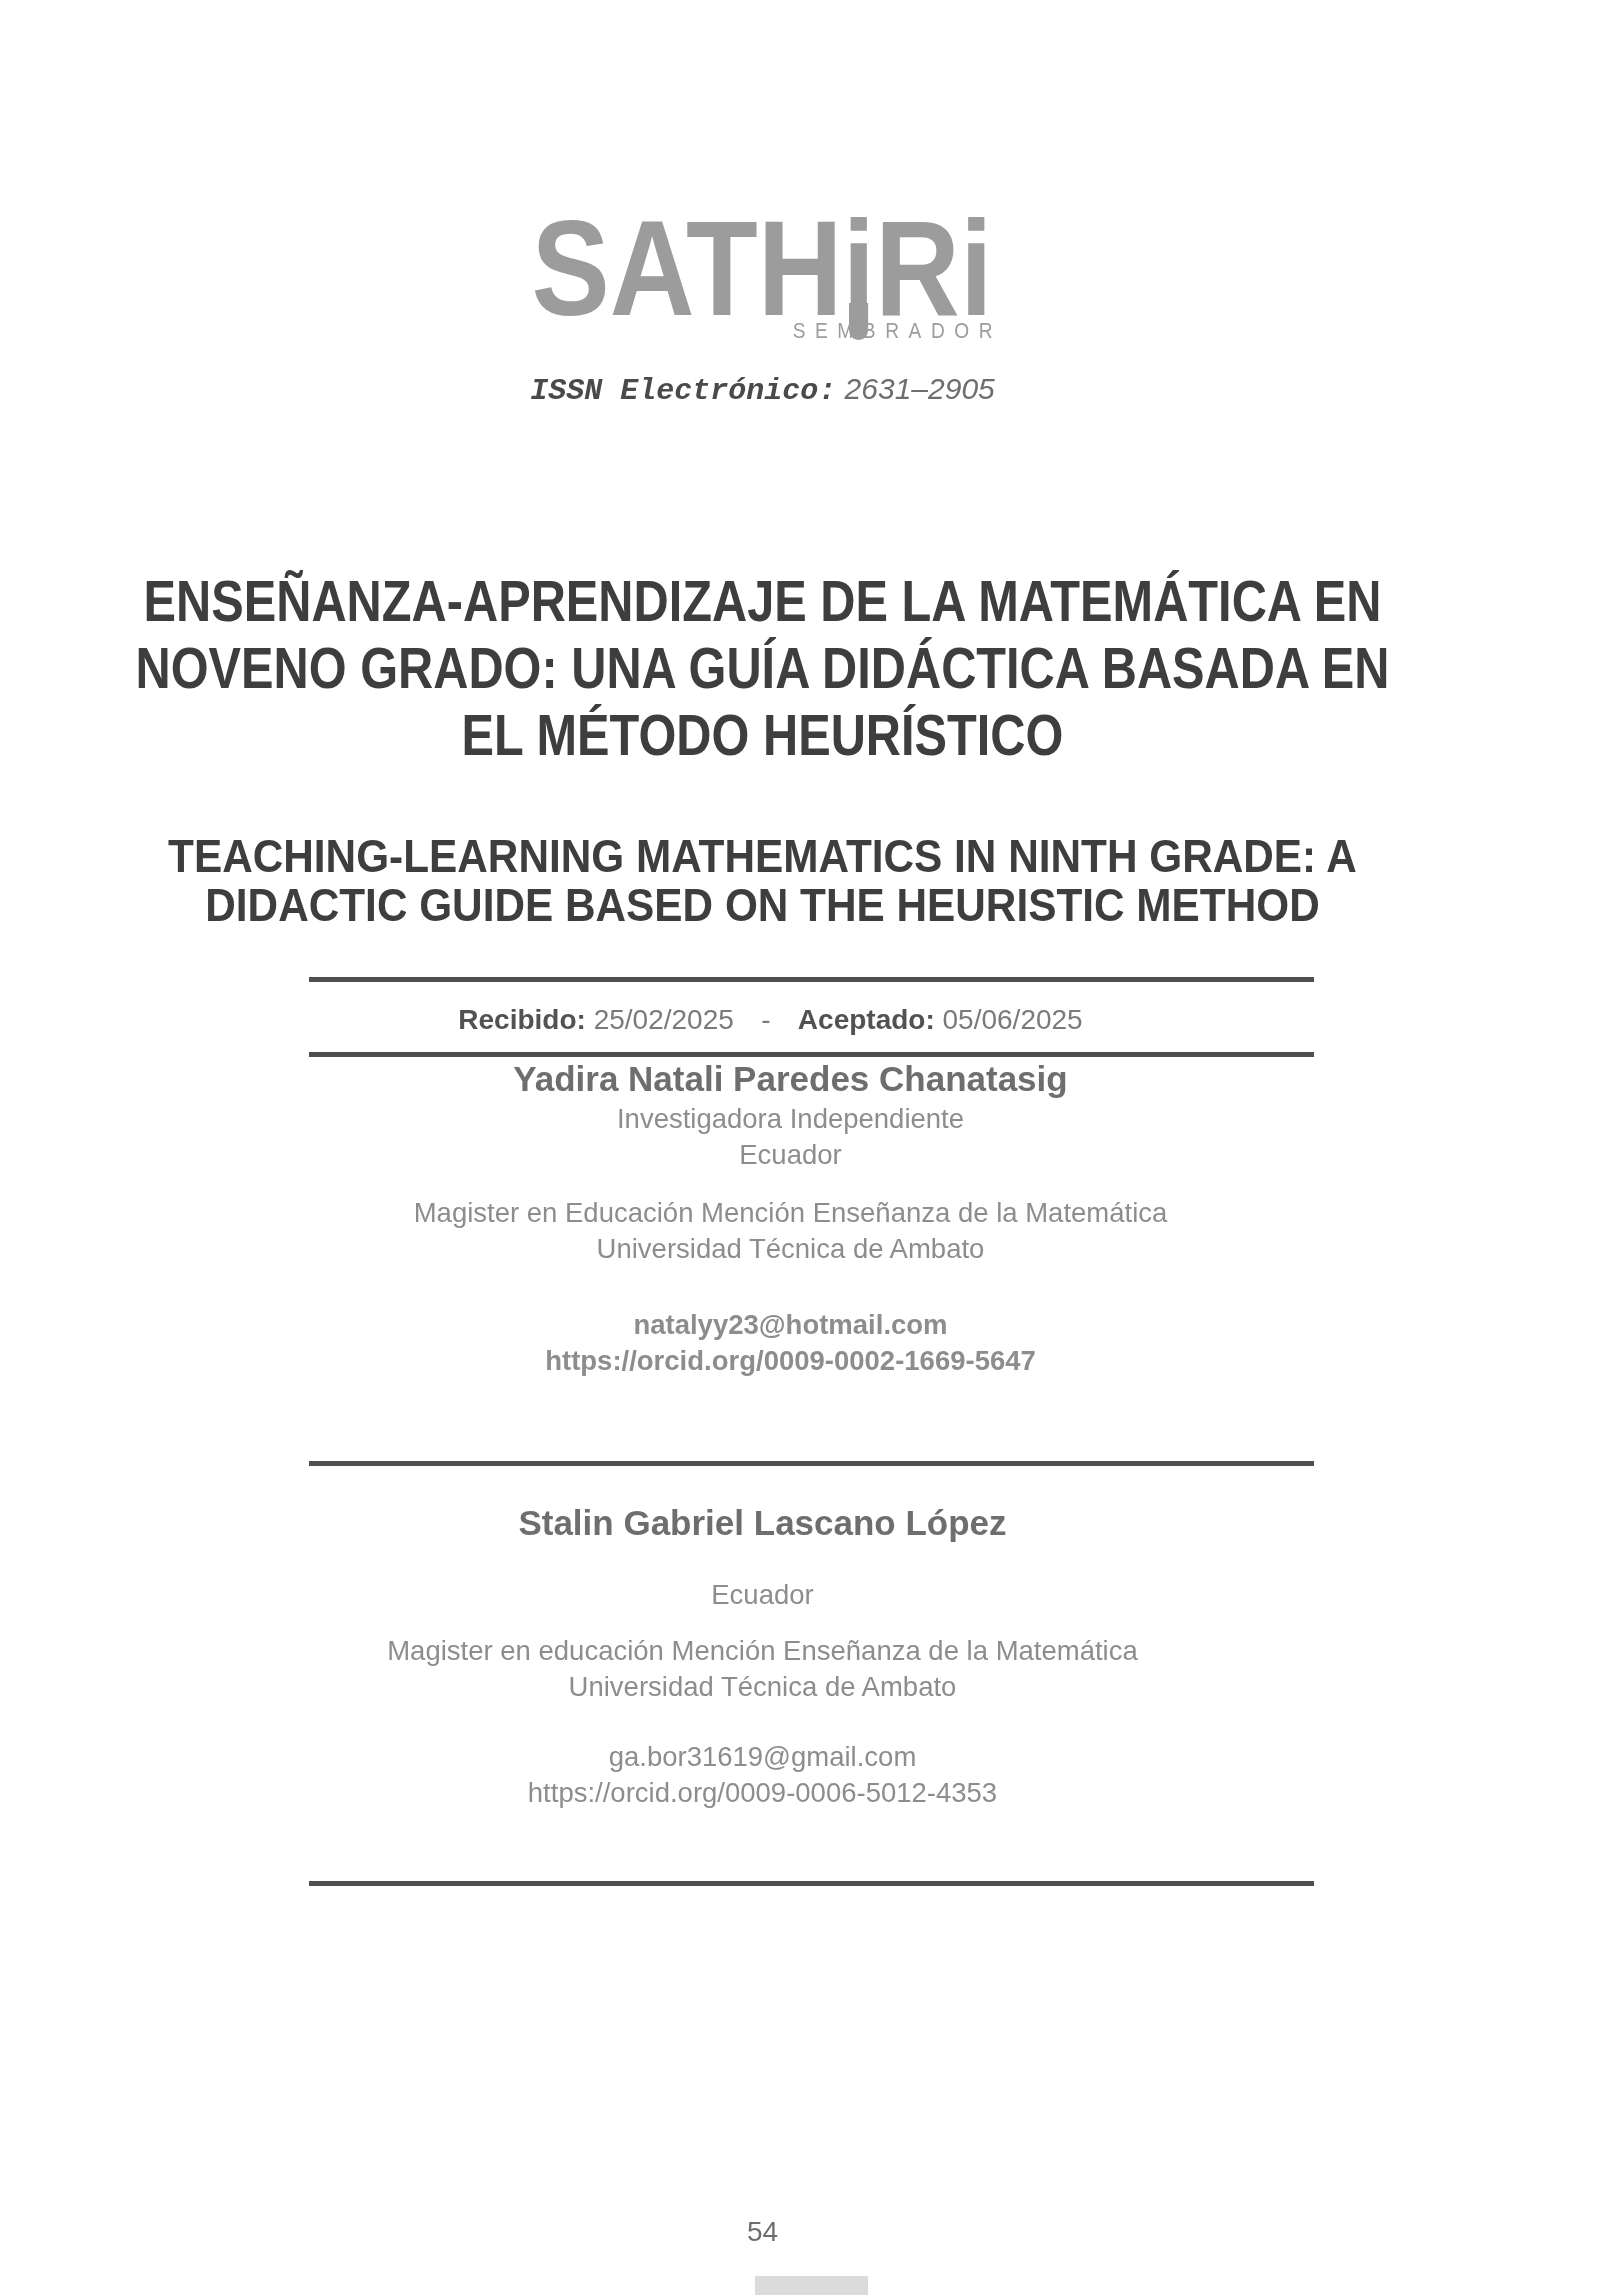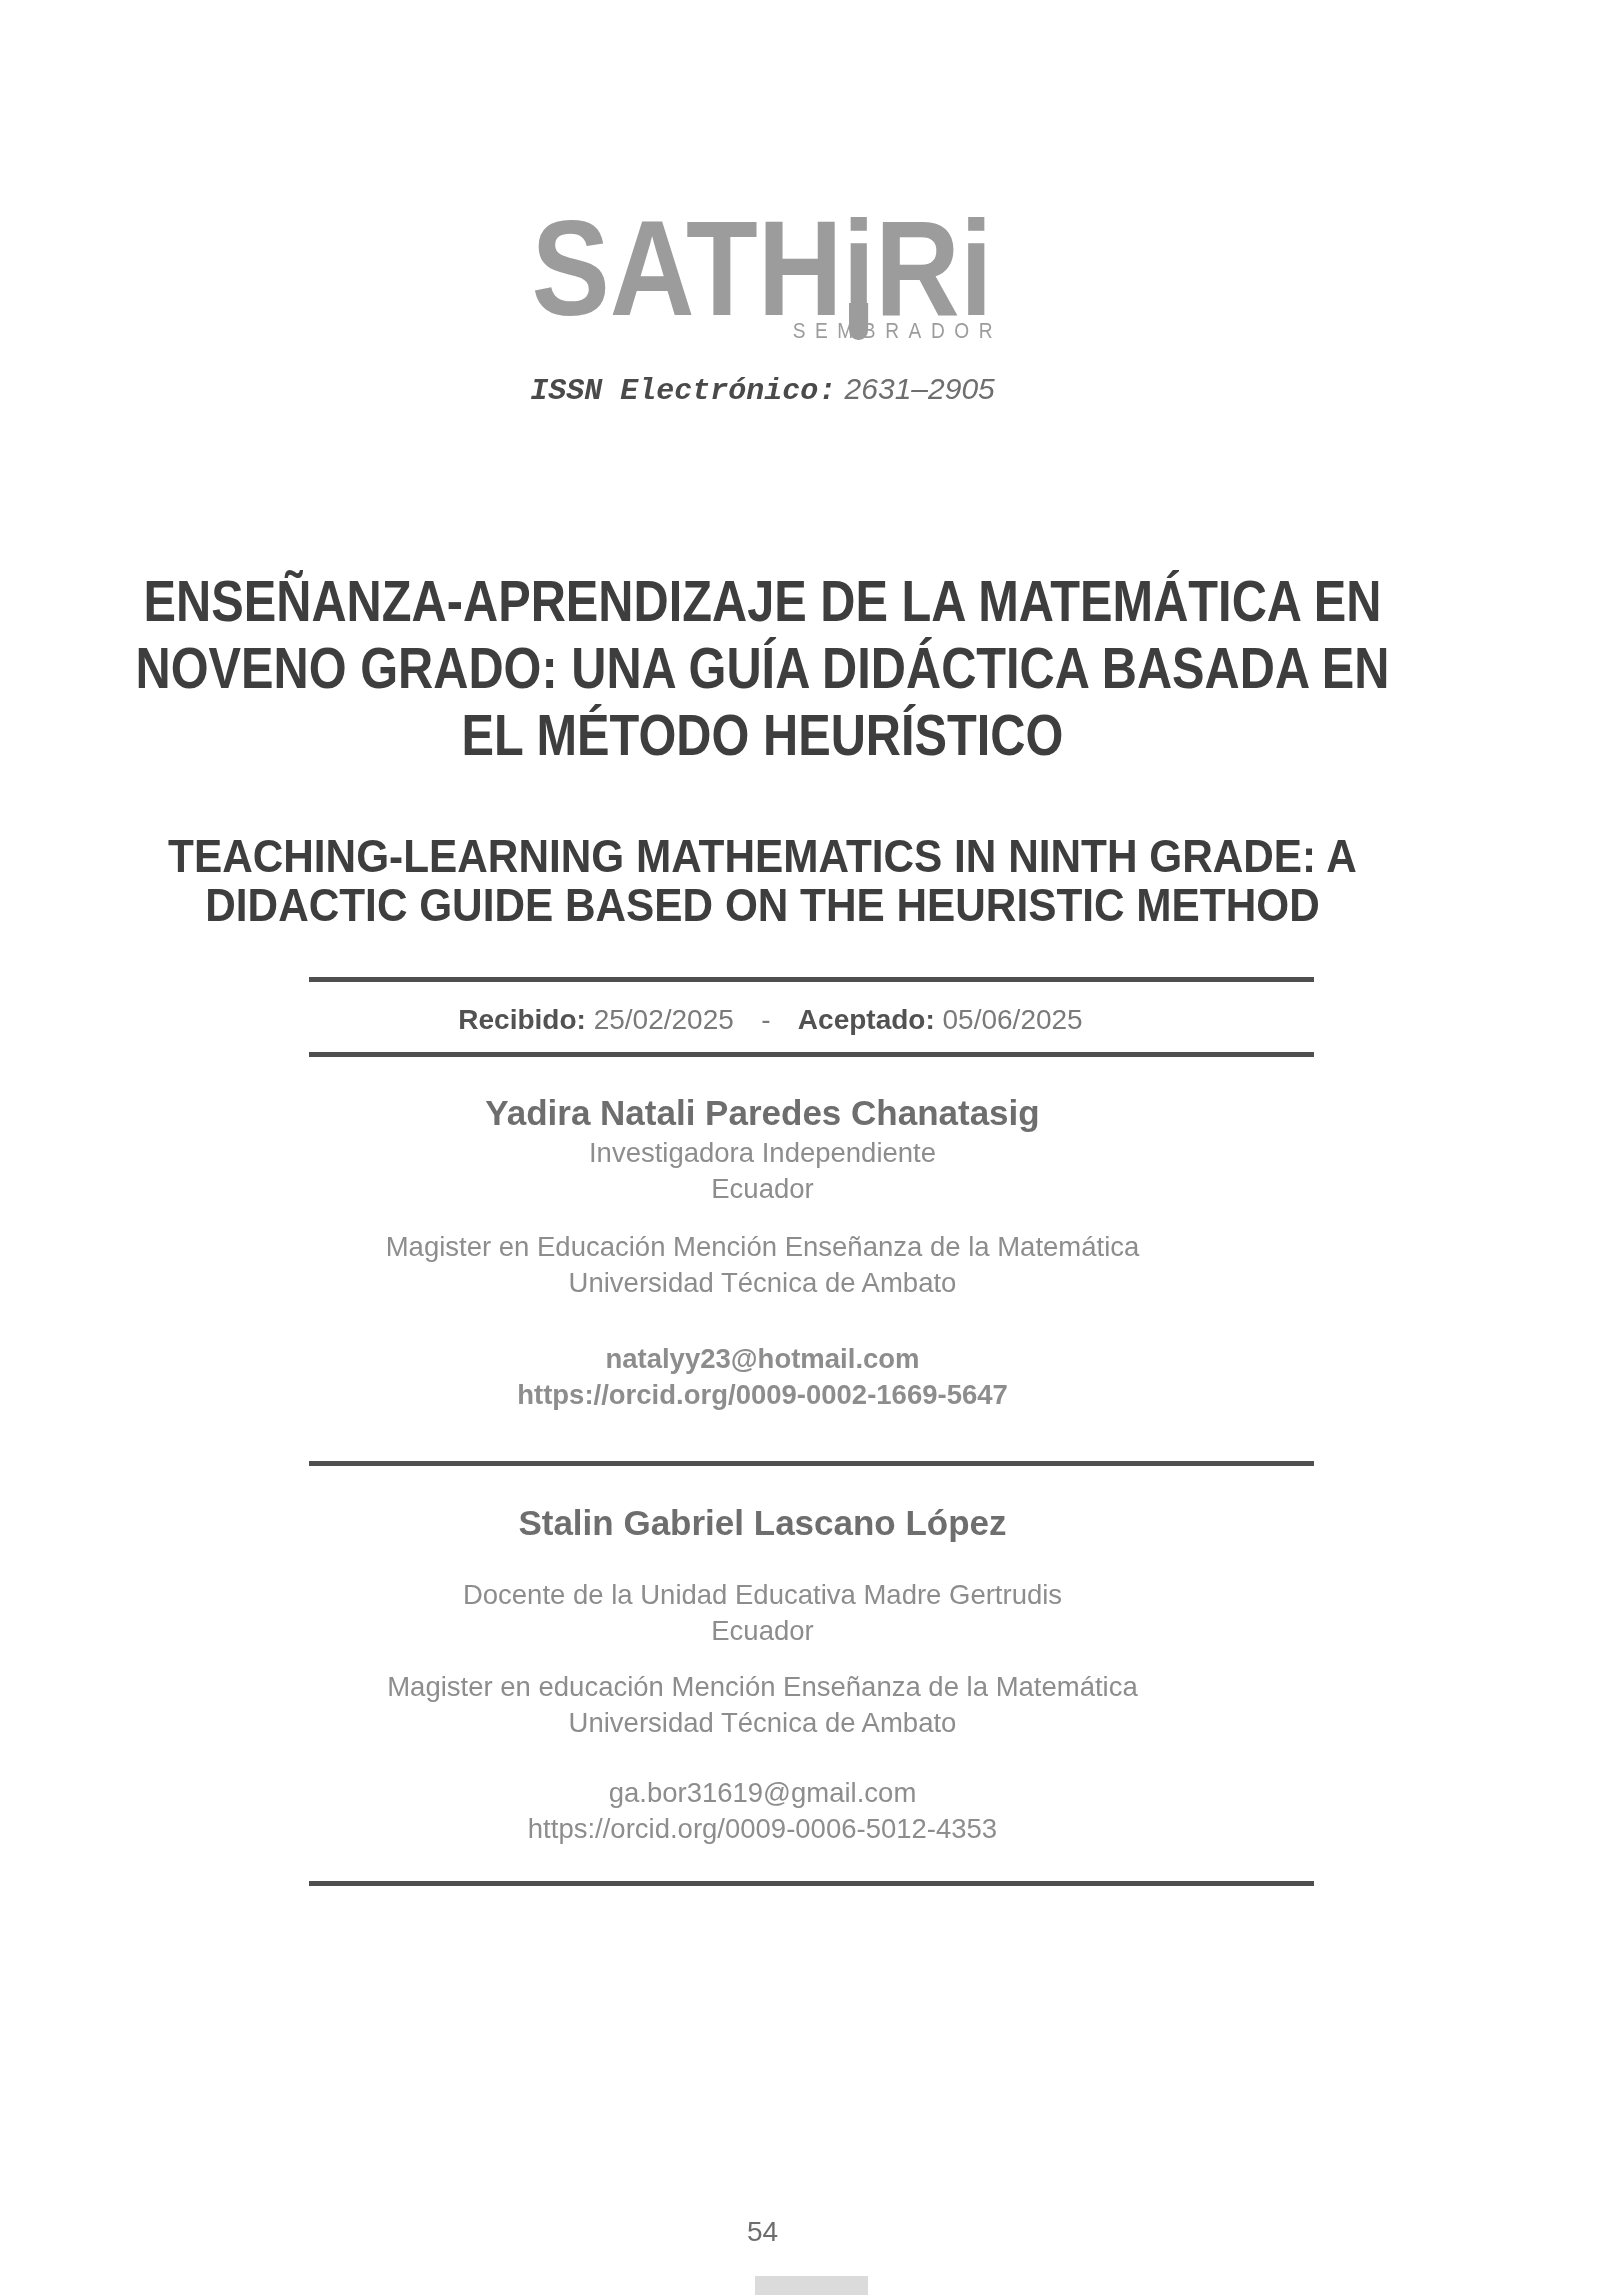--- a/index.html
+++ b/index.html
@@ -49,21 +49,21 @@
   .rule-3 { top:1461px; } .rule-4 { top:1881px; }
 
   
   .dates { position:absolute; top:1001px; left:8px; width:100%; text-align:center;
            font-size:28px; line-height:37px; color:#7a7a7a; }
   .dates .label { font-weight:bold; color:#525252; }
   .dates .sep { display:inline-block; margin:0 19.6px; }
 
   
   .author { position:absolute; left:0; width:100%; text-align:center; }
-  .author-1 { top:1091px; } .author-2 { top:1501px; }
+  .author-1 { top:1057px;padding-left:28px; } .author-2 { top:1501px; }
   .author-name { font-size:35px; font-weight:bold; color:#6e6e6e; line-height:44px; }
   .author .line { font-size:27.5px; line-height:36px; color:#8d8d8d; }
   .author-1 .group-aff     { }
   .author-1 .group-degree  { margin-top:21.6px; }
   .author-1 .group-contact { margin-top:40px;font-weight:bold; }
   .author-2 .group-aff     { margin-top:32px; }
   .author-2 .group-degree  { margin-top:19.6px; }
   .author-2 .group-contact { margin-top:34px; }
 
   
@@ -122,21 +122,20 @@
     <div class="group-contact">
       <div class="line">natalyy23@hotmail.com</div>
       <div class="line">https://orcid.org/0009-0002-1669-5647</div>
     </div>
   </section>
 
   <div class="rule rule-3"></div>
   <section class="author author-2">
     <div class="author-name">Stalin Gabriel Lascano López</div>
     <div class="group-aff">
-      <div class="line">Docente de la Unidad Educativa Madre Gertrudis</div>
       <div class="line">Ecuador</div>
     </div>
     <div class="group-degree">
       <div class="line">Magister en educación Mención Enseñanza de la Matemática</div>
       <div class="line">Universidad Técnica de Ambato</div>
     </div>
     <div class="group-contact">
       <div class="line">ga.bor31619@gmail.com</div>
       <div class="line">https://orcid.org/0009-0006-5012-4353</div>
     </div>

